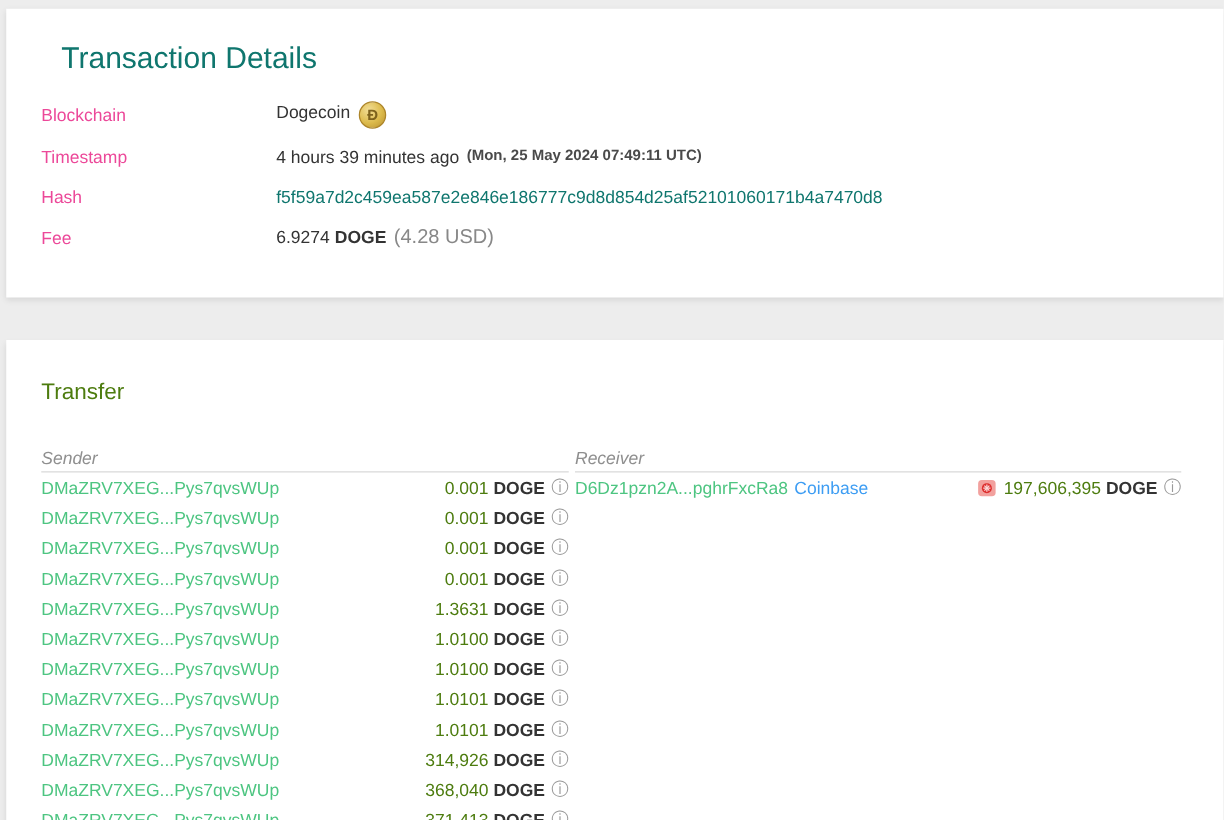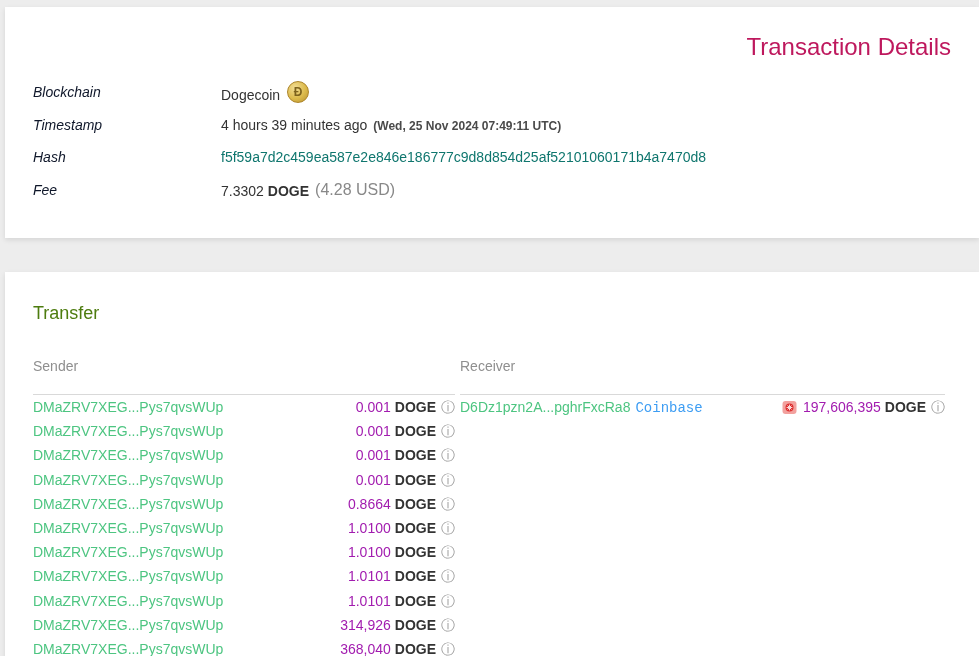--- a/index.html
+++ b/index.html
@@ -25,46 +25,44 @@
   }
   .card-transfer {
     margin-top: 34px;
     min-height: 430px;
     padding: 30px 34px 40px 28px;
   }
   .page-title {
     font-size: 24px;
     line-height: 28px;
     font-weight: 400;
-    color: #be185d;
-    margin: 0 0 20px 1px;
-    text-align: right;
+    color: #0f766e;
+    margin: 0 0 20px 16px;
   }
   .section-title {
     font-size: 18px;
     line-height: 22px;
     font-weight: 400;
     color: #4d7c0f;
     margin: 0;
   }
   .drow {
     display: flex;
     align-items: center;
     height: 22px;
     margin-bottom: 10.5px;
     font-size: 14px;
     color: #333;
   }
   .dlabel {
     width: 188px;
     flex-shrink: 0;
-    color: #0f172a;
-    font-style: italic;
-  }
-  .dvalue { display: flex; align-items: flex-end; }
+    color: #ec4899;
+  }
+  .dvalue { display: flex; align-items: flex-start; }
   .coin-icon {
     display: inline-flex;
     align-items: center;
     justify-content: center;
     width: 22px;
     height: 22px;
     margin-left: 7px;
     border-radius: 50%;
     background: radial-gradient(circle at 35% 30%, #f2dd95, #dcba4b 55%, #b8902e);
     border: 1px solid #ad852a;
@@ -80,36 +78,37 @@
   .cols {
     display: flex;
     gap: 5px;
     margin-top: 34px;
   }
   .col-sender { width: 422px; flex-shrink: 0; }
   .col-receiver { flex: 1; }
   .col-header {
     font-size: 14px;
     color: #8f8f8f;
-    padding-bottom: 20px;
+    padding-bottom: 3px;
     border-bottom: 1px solid #d9d9d9;
     line-height: 16px;
+    font-style: italic;
   }
   .trow {
     display: flex;
     align-items: center;
     justify-content: space-between;
     height: 24.2px;
     font-size: 14px;
   }
   a { text-decoration: none; cursor: pointer; }
   .addr { color: #4dc581; }
-  .tag-link { color: #3d9df3; margin-left: 5px; font-family: Liberation Mono, monospace; }
+  .tag-link { color: #3d9df3; margin-left: 5px; }
   .amt { display: inline-flex; align-items: center; color: #333; white-space: nowrap; }
-  .amt .num { color: #a21caf; }
+  .amt .num { color: #4d7c0f; }
   .info-glyph {
     font-family: "DejaVu Sans", sans-serif;
     color: #9a9a9a;
     font-size: 14px;
     margin-left: 5px;
     line-height: 1;
     cursor: pointer;
   }
   .siren { display: inline-flex; margin-right: 6px; }
 </style>
@@ -126,33 +125,33 @@
       <span class="coin-icon">
           <span>Ð</span>
         </span>
     </span>
   </div>
 
   <div class="drow">
     <span class="dlabel">Timestamp</span>
     <span class="dvalue">
       <span>4 hours 39 minutes ago</span>
-      <span class="small-note">(Wed, 25 Nov 2024 07:49:11 UTC)</span>
+      <span class="small-note">(Mon, 25 May 2024 07:49:11 UTC)</span>
     </span>
   </div>
 
   <div class="drow">
     <span class="dlabel">Hash</span>
     <span class="dvalue hash-text">f5f59a7d2c459ea587e2e846e186777c9d8d854d25af52101060171b4a7470d8</span>
   </div>
 
   <div class="drow">
     <span class="dlabel">Fee</span>
     <span class="dvalue">
-      <span>7.3302</span>
+      <span>6.9274</span>
       <span class="bold-unit">DOGE</span>
       <span class="usd-note">(4.28 USD)</span>
     </span>
   </div>
 </div>
 
 <div class="card card-transfer">
   <h2 class="section-title">Transfer</h2>
 
   <div class="cols">
@@ -188,21 +187,21 @@
         <a class="addr">DMaZRV7XEG...Pys7qvsWUp</a>
         <span class="amt">
             <span class="num">0.001</span>
             <span class="bold-unit">DOGE</span>
             <span class="info-glyph">ⓘ</span>
           </span>
       </div>
       <div class="trow">
         <a class="addr">DMaZRV7XEG...Pys7qvsWUp</a>
         <span class="amt">
-            <span class="num">0.8664</span>
+            <span class="num">1.3631</span>
             <span class="bold-unit">DOGE</span>
             <span class="info-glyph">ⓘ</span>
           </span>
       </div>
       <div class="trow">
         <a class="addr">DMaZRV7XEG...Pys7qvsWUp</a>
         <span class="amt">
             <span class="num">1.0100</span>
             <span class="bold-unit">DOGE</span>
             <span class="info-glyph">ⓘ</span>

